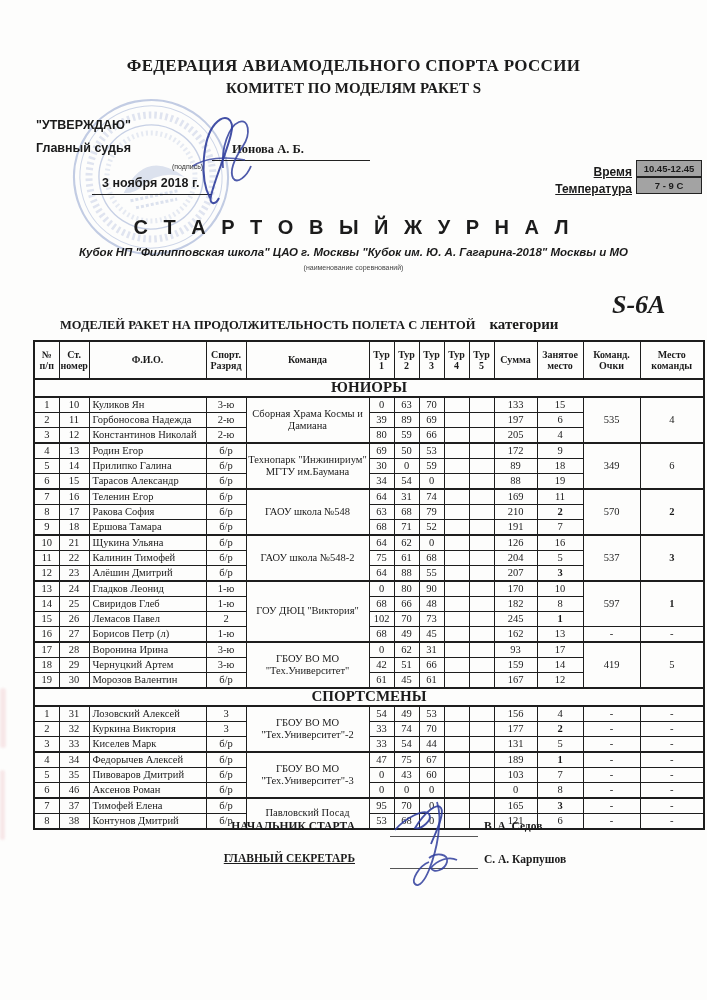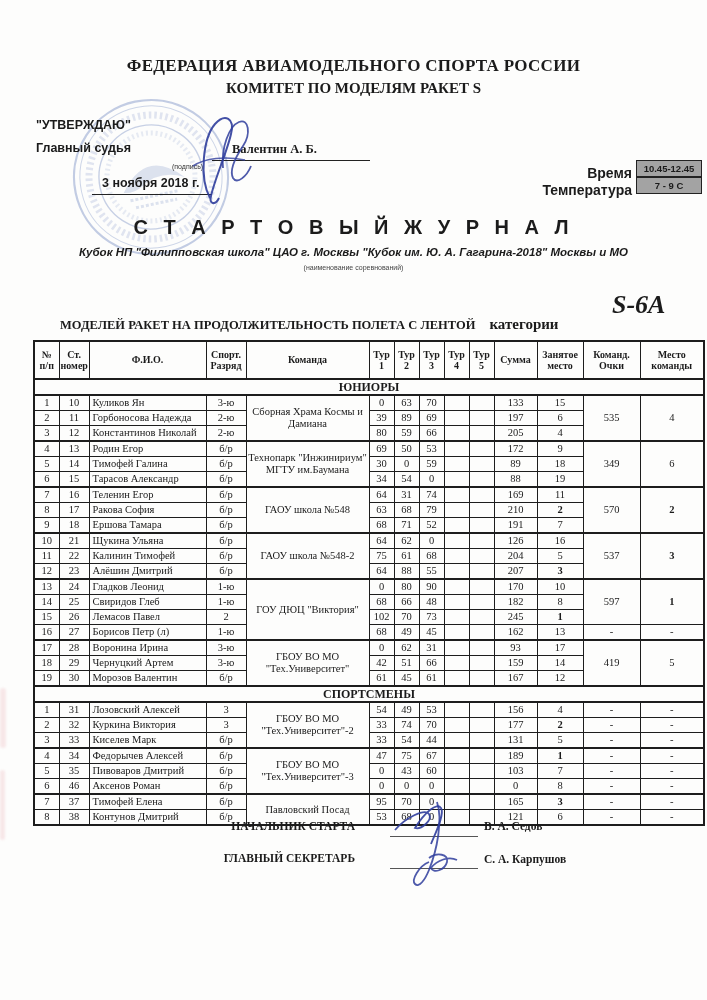--- a/index.html
+++ b/index.html
@@ -13,21 +13,21 @@
   .org1{top:56px;font-size:17px;letter-spacing:.3px;}
   .org2{top:80px;font-size:15px;}
   .approve{position:absolute;left:36px;top:118px;font-family:"Liberation Sans",sans-serif;font-weight:bold;font-size:12.5px;}
   .judge-label{position:absolute;left:36px;top:141px;font-family:"Liberation Sans",sans-serif;font-weight:bold;font-size:12.5px;}
   .judge-name{position:absolute;left:232px;top:142px;font-weight:bold;font-size:12.5px;}
   .judge-line{position:absolute;left:212px;top:160px;width:158px;border-bottom:1.6px solid #222;}
   .sig-caption{position:absolute;left:172px;top:163px;font-family:"Liberation Sans",sans-serif;font-size:7px;color:#333;}
   .date{position:absolute;left:102px;top:176px;font-family:"Liberation Sans",sans-serif;font-weight:bold;font-size:12.5px;}
   .date-line{position:absolute;left:92px;top:194px;width:120px;border-bottom:1.6px solid #222;}
   .cond{position:absolute;font-family:"Liberation Sans",sans-serif;font-weight:bold;}
-  .cond-label{font-size:14px;text-align:right;position:absolute;width:90px;}
+  .cond-label{font-size:12px;text-align:right;position:absolute;width:90px;text-decoration:underline;}
   .tl1{left:542px;top:165px;}
   .tl2{left:542px;top:182px;}
   .cond-box{position:absolute;left:636px;width:64px;height:15px;border:1.6px solid #222;font-size:9.5px;text-align:center;line-height:15px;background:#a3a3a3;}
   .tb1{top:160px;}
   .tb2{top:177px;}
   
   .doc-title{position:absolute;left:0;top:216px;width:100%;text-align:center;
     font-family:"Liberation Sans",sans-serif;font-weight:bold;font-size:20px;letter-spacing:5px;}
   .doc-subtitle{position:absolute;left:0;top:246px;width:100%;text-align:center;
     font-family:"Liberation Sans",sans-serif;font-weight:bold;font-style:italic;font-size:11.5px;}
@@ -49,33 +49,33 @@
   table.res th{
     font-weight:bold;font-size:10px;line-height:1.15;height:36px;white-space:pre-line;
     border-bottom:2px solid #1d1d1d;
   }
   table.res{border:2px solid #1d1d1d;}
   table.res th{border-top:2px solid #1d1d1d;}
   table.res td{height:14px;line-height:1.05;}
   table.res td.nm{text-align:left;padding-left:3px;white-space:nowrap;}
   table.res td.tm{font-size:10.5px;line-height:1.1;text-align:center;}
   table.res tr.section-row td{
-    font-weight:bold;font-size:12px;height:14px;
+    font-weight:bold;font-size:15px;height:14px;
     border-top:2px solid #1d1d1d;border-bottom:2px solid #1d1d1d;
   }
   table.res tr.grp td{border-top:2px solid #1d1d1d;}
   table.res td.bd{font-weight:bold;}
   col.c-num{width:25px;}col.c-st{width:30px;}col.c-name{width:117px;}
   col.c-rank{width:40px;}col.c-team{width:123px;}
   col.c-t{width:25px;}col.c-sum{width:43px;}col.c-place{width:46px;}
   col.c-pts{width:57px;}col.c-tplace{width:64px;}
   
   .f-label{position:absolute;font-weight:bold;font-size:11.5px;width:200px;text-align:right;left:155px;}
   .fl1{top:820px;}
-  .fl2{top:852px;}
+  .fl2{top:852px;text-decoration:underline;}
   .f-line{position:absolute;width:88px;border-bottom:1.2px solid #555;left:390px;}
   .fn1-line{top:836px;}
   .fn2-line{top:868px;}
   .f-name{position:absolute;font-weight:bold;font-size:11.5px;left:484px;}
   .fn1{top:820px;}
   .fn2{top:853px;}
   
   .stamp{position:absolute;left:66px;top:92px;opacity:.6;transform:rotate(-12deg);}
   .sig{position:absolute;}
   .artifact{position:absolute;background:#e8a9b0;opacity:.25;border-radius:3px;filter:blur(1px);}
@@ -93,21 +93,21 @@
     <circle cx="85" cy="85" r="71" fill="none" stroke="#4a68b0" stroke-width="1" opacity=".45"></circle>
     <circle cx="85" cy="85" r="52" fill="none" stroke="#4a68b0" stroke-width="1.4" opacity=".5"></circle>
     <circle cx="85" cy="85" r="62" fill="none" stroke="#4a68b0" stroke-width="7" opacity=".28" stroke-dasharray="2.5 3"></circle>
     <circle cx="85" cy="85" r="44" fill="none" stroke="#4a68b0" stroke-width="5" opacity=".22" stroke-dasharray="2 2.8"></circle>
     <path d="M55,95 Q85,55 118,92 Q95,80 75,92 Q65,98 55,95 Z" fill="#4a68b0" opacity=".3"></path>
     <path d="M60,104 h50 M64,112 h42" stroke="#4a68b0" stroke-width="3" opacity=".3" stroke-dasharray="3 2"></path>
   </svg>
 
   <div class="approve">"УТВЕРЖДАЮ"</div>
   <div class="judge-label">Главный судья</div>
-  <div class="judge-name">Валентин А. Б.</div>
+  <div class="judge-name">Ионова А. Б.</div>
   <div class="judge-line"></div>
   <div class="sig-caption">(подпись)</div>
   <div class="date">3 ноября 2018 г.</div>
   <div class="date-line"></div>
 
   <svg class="sig" style="left:185px;top:108px;" width="90" height="100" viewBox="0 0 90 100">
     <path d="M25,90 C14,70 18,30 30,16 C40,5 50,10 46,26 C42,44 30,70 26,88 C24,96 30,98 34,90" fill="none" stroke="#2f3d9c" stroke-width="2" opacity=".9"></path>
     <path d="M38,60 C36,40 44,18 54,14 C64,10 66,26 58,38 C50,50 44,62 48,70 C52,77 62,68 66,58" fill="none" stroke="#2f3d9c" stroke-width="1.8" opacity=".85"></path>
     <path d="M8,58 C20,50 40,48 60,52" fill="none" stroke="#2f3d9c" stroke-width="1.6" opacity=".8"></path>
   </svg>
@@ -230,21 +230,21 @@
           <td></td>
           <td></td>
           <td>172</td>
           <td class="pl">9</td>
           <td class="pts" rowspan="3">349</td>
           <td class="pl" rowspan="3">6</td>
         </tr>
         <tr>
           <td>5</td>
           <td>14</td>
-          <td class="nm">Тимофей Галина</td>
+          <td class="nm">Прилипко Галина</td>
           <td>б/р</td>
           <td>30</td>
           <td>0</td>
           <td>59</td>
           <td></td>
           <td></td>
           <td>89</td>
           <td class="pl">18</td>
         </tr>
         <tr>

